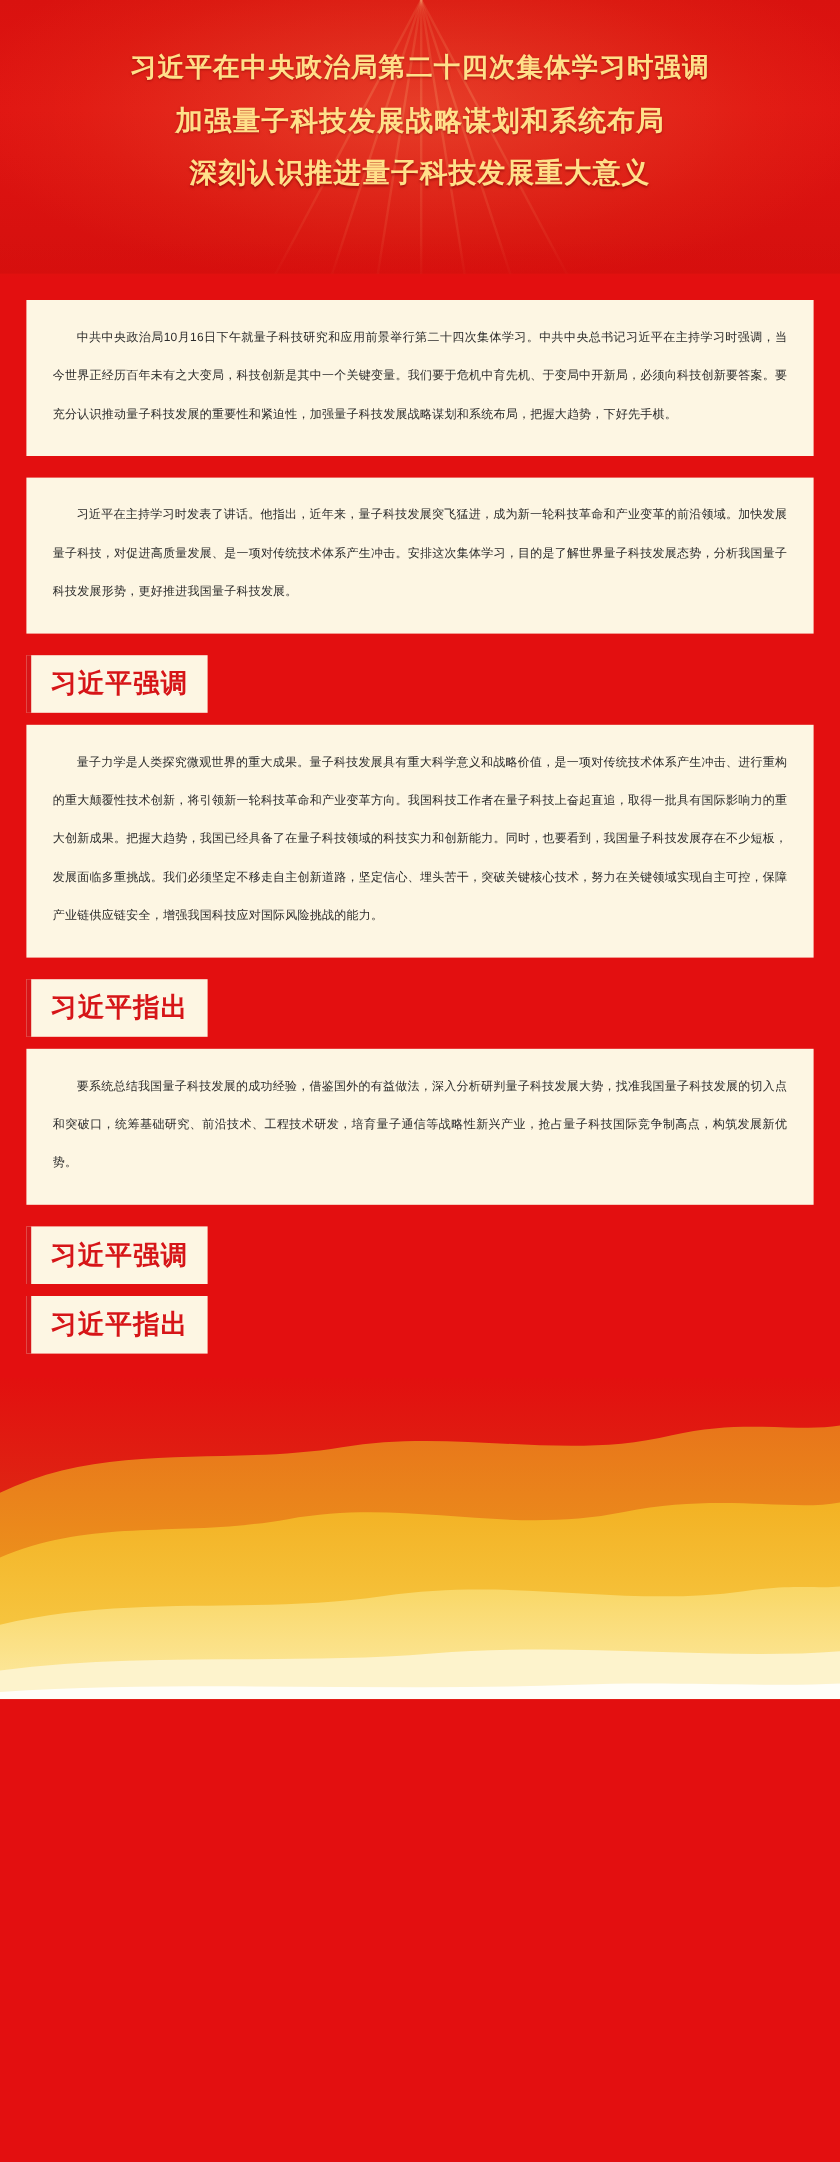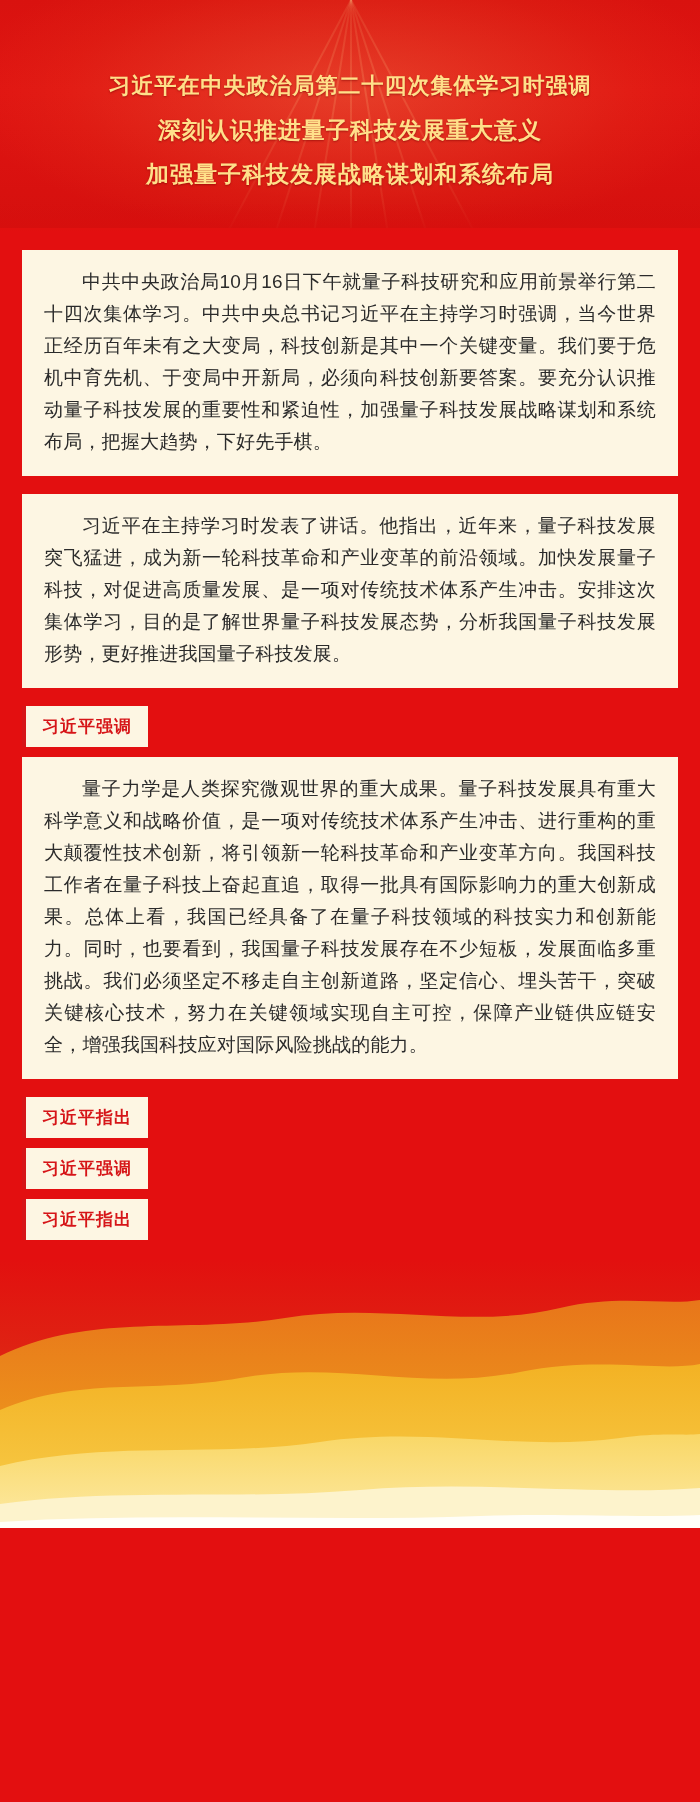--- a/index.html
+++ b/index.html
@@ -36,21 +36,20 @@
     width: 2px;
     height: 420px;
     background: linear-gradient(180deg, rgba(255,230,160,0.0) 0%, rgba(255,225,150,0.16) 50%, rgba(255,225,150,0.0) 100%);
     transform-origin: 50% 120px;
   }
   .header-inner {
     position: relative;
     z-index: 3;
     padding: 34px 40px 0 40px;
     text-align: center;
-    margin-top: 30px;
   }
   .title-line {
     color: #ffe08a;
     font-size: 22px;
     font-weight: bold;
     line-height: 44px;
     letter-spacing: 1px;
     text-shadow: 0 1px 2px rgba(120,0,0,0.55);
     white-space: nowrap;
   }
@@ -66,36 +65,36 @@
   }
   
   .content {
     position: relative;
     z-index: 5;
     padding: 22px 22px 0 22px;
   }
   .para-card {
     background: #fdf6e3;
     color: #2b2b2b;
-    font-size: 19px;
+    font-size: 10px;
     line-height: 32px;
     padding: 16px 22px 18px 22px;
     margin-bottom: 18px;
     text-align: justify;
     letter-spacing: 0.2px;
   }
   .para-card p {
     margin: 0;
     text-indent: 2em;
   }
   .tag {
     display: inline-block;
     background: #fdf6e3;
     color: #d61518;
-    font-size: 17px;
+    font-size: 22px;
     font-weight: bold;
     padding: 9px 16px 9px 16px;
     margin-bottom: 10px;
     letter-spacing: 1px;
     border-left: 4px solid #d61518;
   }
   .tag-block {
     margin-bottom: 0;
   }
   
@@ -121,45 +120,48 @@
     <div class="ray" style="transform:rotate(-28deg)"></div>
     <div class="ray" style="transform:rotate(-18deg)"></div>
     <div class="ray" style="transform:rotate(-9deg)"></div>
     <div class="ray" style="transform:rotate(0deg)"></div>
     <div class="ray" style="transform:rotate(9deg)"></div>
     <div class="ray" style="transform:rotate(18deg)"></div>
     <div class="ray" style="transform:rotate(28deg)"></div>
 
     <div class="header-inner">
       <div class="title-line">习近平在中央政治局第二十四次集体学习时强调</div>
+      <div class="title-line main">加强量子科技发展战略谋划和系统布局</div>
       <div class="title-line main">深刻认识推进量子科技发展重大意义</div>
-      <div class="title-line main">加强量子科技发展战略谋划和系统布局</div>
     </div>
     <div class="header-bottom-fade"></div>
   </div>
 
   <div class="content">
 
     <div class="para-card">
       <p>中共中央政治局10月16日下午就量子科技研究和应用前景举行第二十四次集体学习。中共中央总书记习近平在主持学习时强调，当今世界正经历百年未有之大变局，科技创新是其中一个关键变量。我们要于危机中育先机、于变局中开新局，必须向科技创新要答案。要充分认识推动量子科技发展的重要性和紧迫性，加强量子科技发展战略谋划和系统布局，把握大趋势，下好先手棋。</p>
     </div>
 
     <div class="para-card">
       <p>习近平在主持学习时发表了讲话。他指出，近年来，量子科技发展突飞猛进，成为新一轮科技革命和产业变革的前沿领域。加快发展量子科技，对促进高质量发展、是一项对传统技术体系产生冲击。安排这次集体学习，目的是了解世界量子科技发展态势，分析我国量子科技发展形势，更好推进我国量子科技发展。</p>
     </div>
 
     <div class="tag-block">
       <span class="tag">习近平强调</span>
     </div>
     <div class="para-card">
-      <p>量子力学是人类探究微观世界的重大成果。量子科技发展具有重大科学意义和战略价值，是一项对传统技术体系产生冲击、进行重构的重大颠覆性技术创新，将引领新一轮科技革命和产业变革方向。我国科技工作者在量子科技上奋起直追，取得一批具有国际影响力的重大创新成果。总体上看，我国已经具备了在量子科技领域的科技实力和创新能力。同时，也要看到，我国量子科技发展存在不少短板，发展面临多重挑战。我们必须坚定不移走自主创新道路，坚定信心、埋头苦干，突破关键核心技术，努力在关键领域实现自主可控，保障产业链供应链安全，增强我国科技应对国际风险挑战的能力。</p>
+      <p>量子力学是人类探究微观世界的重大成果。量子科技发展具有重大科学意义和战略价值，是一项对传统技术体系产生冲击、进行重构的重大颠覆性技术创新，将引领新一轮科技革命和产业变革方向。我国科技工作者在量子科技上奋起直追，取得一批具有国际影响力的重大创新成果。把握大趋势，我国已经具备了在量子科技领域的科技实力和创新能力。同时，也要看到，我国量子科技发展存在不少短板，发展面临多重挑战。我们必须坚定不移走自主创新道路，坚定信心、埋头苦干，突破关键核心技术，努力在关键领域实现自主可控，保障产业链供应链安全，增强我国科技应对国际风险挑战的能力。</p>
     </div>
 
     <div class="tag-block">
       <span class="tag">习近平指出</span>
+    </div>
+    <div class="para-card">
+      <p>要系统总结我国量子科技发展的成功经验，借鉴国外的有益做法，深入分析研判量子科技发展大势，找准我国量子科技发展的切入点和突破口，统筹基础研究、前沿技术、工程技术研发，培育量子通信等战略性新兴产业，抢占量子科技国际竞争制高点，构筑发展新优势。</p>
     </div>
 
     <div class="tag-block">
       <span class="tag">习近平强调</span>
     </div>
 
     <div class="tag-block">
       <span class="tag">习近平指出</span>
     </div>
 

